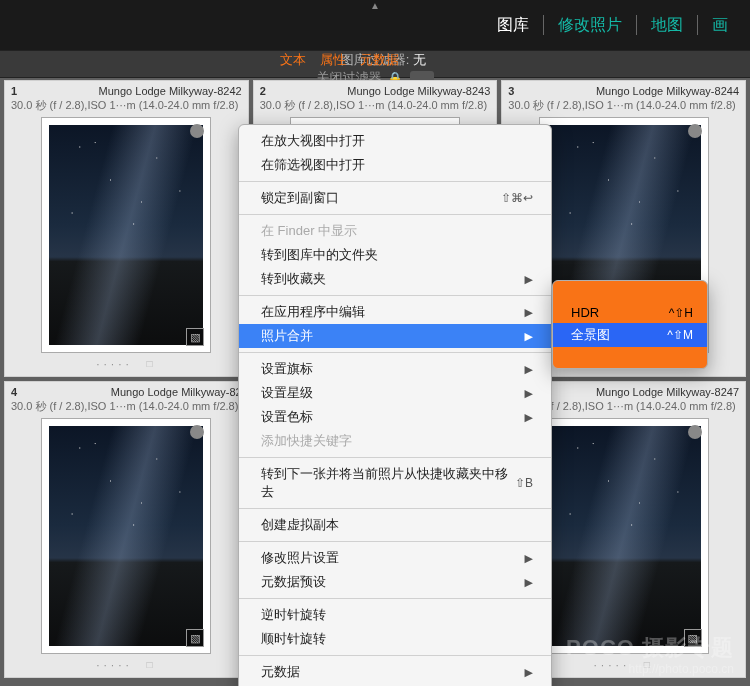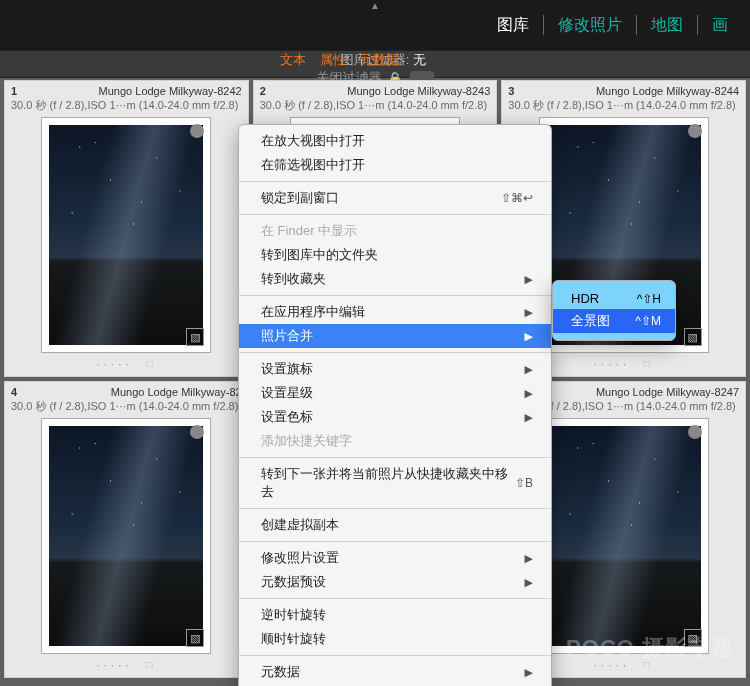--- a/index.html
+++ b/index.html
@@ -204,26 +204,26 @@
     border-top: 1px solid #d0d0d0;
     margin: 4px 0;
   }
   .arrow { color: #555; font-size: 11px; }
 
   
   .sub-menu {
     position: absolute;
     left: 552px;
     top: 280px;
-    width: 124px;
-    background: #7dd3fc;
+    width: 156px;
+    background: #f97316;
     border: 1px solid #b0b0b0;
     border-radius: 6px;
     box-shadow: 0 6px 20px rgba(0,0,0,0.35);
-    padding: 7px 0;
+    padding: 21px 0;
     z-index: 20;
     font-size: 13px;
   }
   .sub-item {
     padding: 3px 14px 3px 18px;
     display: flex;
     justify-content: space-between;
     align-items: center;
   }
   .sub-item.hl { background: #2a66f5; color: #fff; }

